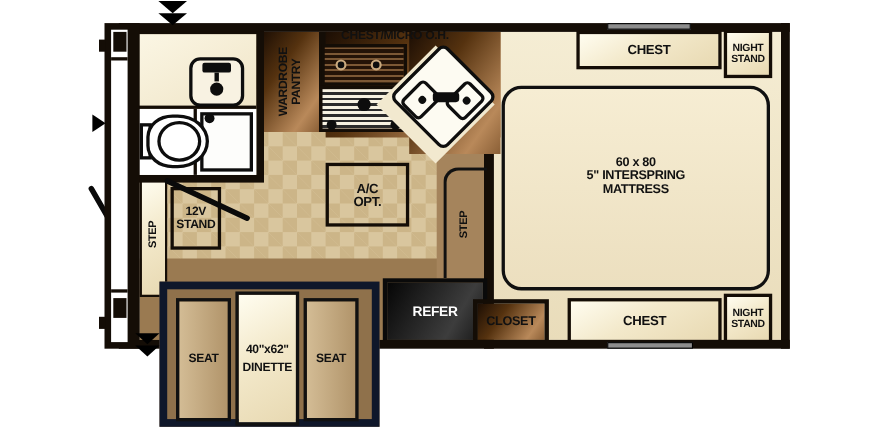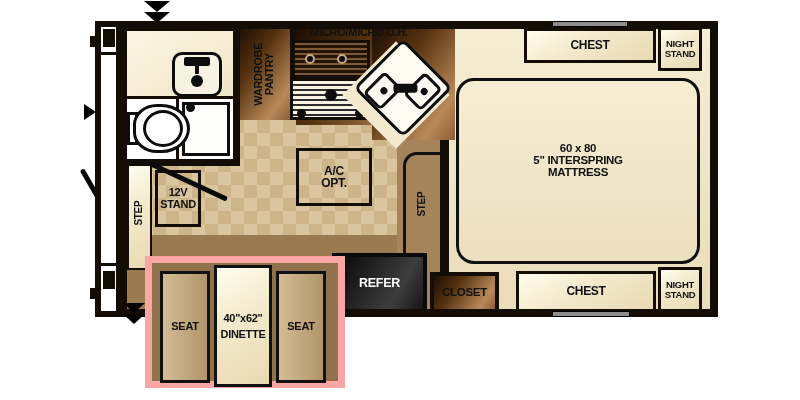--- a/index.html
+++ b/index.html
@@ -58,21 +58,21 @@
 
   <div style="left:358px;top:57px;width:76px;height:76px;transform:rotate(45deg);background:#f2e9cf;"></div>
   <div style="left:368px;top:53px;width:70px;height:70px;transform:rotate(45deg);background:#fdfbf2;border:3.5px solid #0e0e0e;border-radius:7px;">
     <span style="left:36px;top:5px;width:25px;height:31px;border:3px solid #0e0e0e;border-radius:5px;"></span>
     <span style="left:7px;top:33px;width:25px;height:31px;border:3px solid #0e0e0e;border-radius:5px;"></span>
     <span class="dot" style="left:46px;top:16px;width:7px;height:7px;"></span>
     <span class="dot" style="left:17px;top:44px;width:7px;height:7px;"></span>
     <span style="left:22px;top:26px;width:24px;height:9px;background:#0d0d0d;border-radius:3px;transform:rotate(-45deg);"></span>
   </div>
 
-  <div class="lbl" style="left:288px;top:27px;width:142px;font-size:11px;">MICRO/MICRO O.H.</div>
+  <div class="lbl" style="left:288px;top:27px;width:142px;font-size:11px;">CHEST/MICRO O.H.</div>
 
   <div class="cream box ctr" style="left:524px;top:28px;width:132px;height:35px;">
     <span class="lbl" style="font-size:12px;">CHEST</span>
   </div>
   <div class="cream box ctr" style="left:658px;top:27px;width:44px;height:44px;">
     <span class="lbl" style="font-size:9.5px;width:36px;">NIGHT STAND</span>
   </div>
 
   <div class="ctr" style="left:456px;top:78px;width:244px;height:186px;border:3.5px solid #101010;border-radius:18px;background:linear-gradient(180deg,#f6edd3,#ecdfbf);">
     <span class="lbl" style="font-size:11.5px;transform:translateY(-10px);">60 x 80
@@ -92,21 +92,21 @@
 
   <div class="ctr" style="left:127px;top:170px;width:25px;height:86px;">
     <span class="lbl vtext" style="font-size:10px;">STEP</span>
   </div>
 
   <div style="left:403px;top:152px;width:40px;height:101px;border:3px solid #111;border-right:none;border-bottom:none;border-radius:14px 0 0 0;"></div>
   <div class="ctr" style="left:403px;top:160px;width:38px;height:88px;">
     <span class="lbl vtext" style="font-size:10px;">STEP</span>
   </div>
 
-  <div class="ctr" style="left:332px;top:253px;width:95px;height:60px;border:4px solid #0a0a0a;background:linear-gradient(120deg,#060606 0%,#3d3d3d 70%,#161616 100%);">
+  <div class="ctr" style="left:348px;top:253px;width:95px;height:60px;border:4px solid #0a0a0a;background:linear-gradient(120deg,#060606 0%,#3d3d3d 70%,#161616 100%);">
     <span class="lbl" style="font-size:12.5px;color:#ffffff;">REFER</span>
   </div>
 
   <div class="copper ctr" style="left:430px;top:272px;width:69px;height:41px;border:4px solid #140d06;">
     <span class="lbl" style="font-size:11.5px;">CLOSET</span>
   </div>
   <div class="cream box ctr" style="left:516px;top:271px;width:140px;height:41px;">
     <span class="lbl" style="font-size:12px;">CHEST</span>
   </div>
   <div class="cream box ctr" style="left:658px;top:267px;width:44px;height:45px;">
@@ -144,21 +144,21 @@
   <div class="wall" style="left:103px;top:271px;width:12px;height:18px;"></div>
   <div class="wall" style="left:101px;top:52px;width:15px;height:3px;"></div>
   <div class="wall" style="left:101px;top:263px;width:15px;height:3px;"></div>
   <div class="wall" style="left:90px;top:36px;width:6px;height:11px;"></div>
   <div class="wall" style="left:90px;top:288px;width:6px;height:11px;"></div>
   <div style="left:84px;top:104px;width:0;height:0;border-top:8px solid transparent;border-bottom:8px solid transparent;border-left:12px solid #000;"></div>
 
   <div class="arrow-down" style="left:144px;top:1px;"></div>
   <div class="arrow-down" style="left:144px;top:12px;"></div>
 
-  <div style="left:145px;top:256px;width:200px;height:132px;border:7px solid #fca5a5;background:#8f714b;">
+  <div style="left:145px;top:256px;width:200px;height:132px;border:7px solid #0f172a;background:#8f714b;">
     <div class="ctr" style="left:8px;top:8px;width:50px;height:112px;border:3px solid #111;background:linear-gradient(90deg,#d3bc95,#b1946a);">
       <span class="lbl" style="font-size:11px;">SEAT</span>
     </div>
     <div class="cream ctr" style="left:62px;top:2px;width:58px;height:122px;border:3px solid #111;">
       <span class="lbl" style="font-size:11px;line-height:1.5;">40"x62"
 DINETTE</span>
     </div>
     <div class="ctr" style="left:124px;top:8px;width:50px;height:112px;border:3px solid #111;background:linear-gradient(90deg,#d3bc95,#b1946a);">
       <span class="lbl" style="font-size:11px;">SEAT</span>
     </div>

